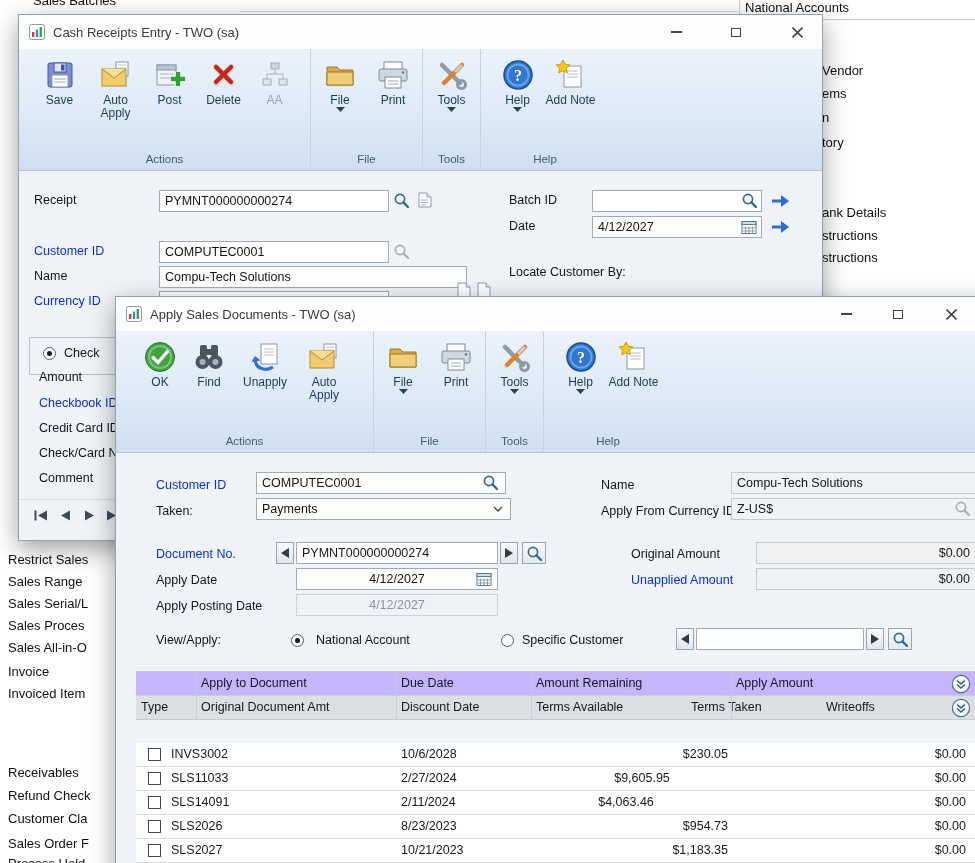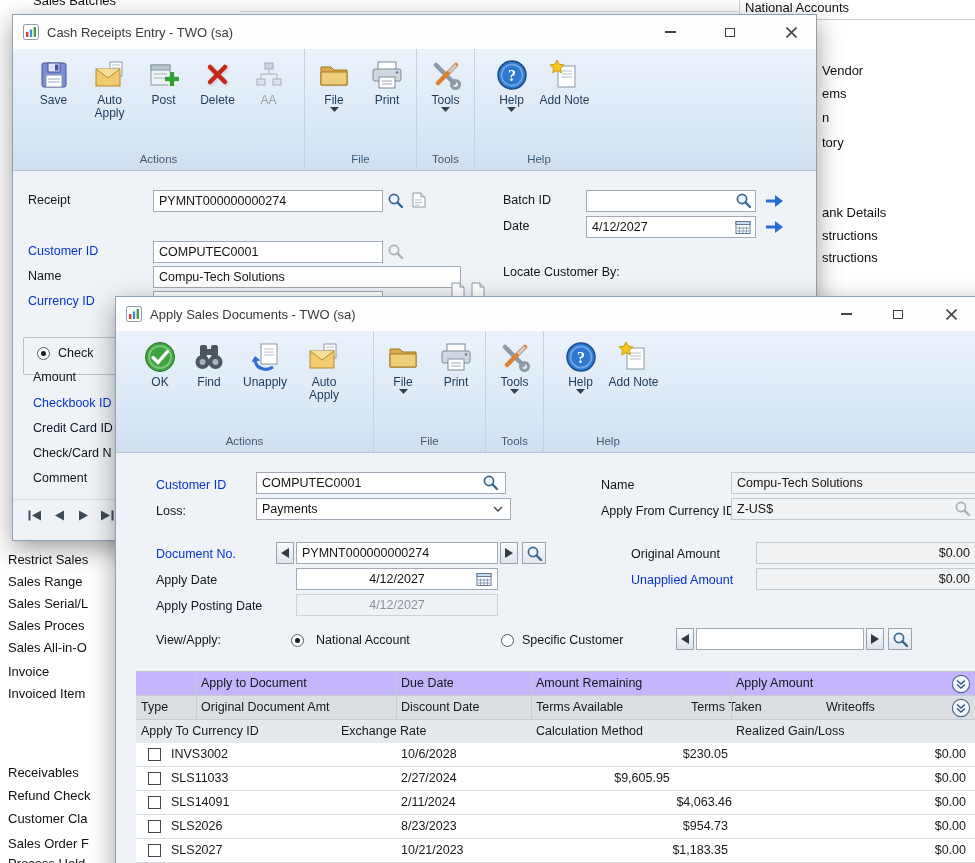--- a/index.html
+++ b/index.html
@@ -83,21 +83,21 @@
   <span class="bg-item" style="left:8px;top:664px">Invoice</span>
   <span class="bg-item" style="left:8px;top:686px">Invoiced Item</span>
 
 
   <span class="bg-item" style="left:8px;top:765px">Receivables</span>
   <span class="bg-item" style="left:8px;top:788px">Refund Check</span>
   <span class="bg-item" style="left:8px;top:811px">Customer Cla</span>
   <span class="bg-item" style="left:8px;top:836px">Sales Order F</span>
   <span class="bg-item" style="left:8px;top:856px">Process Hold</span>
 
-  <section class="window" style="left:12px;top:14px;width:805px;height:527px;z-index:10">
+  <section class="window" style="left:18px;top:14px;width:805px;height:527px;z-index:10">
     <div class="titlebar">
       <svg width="16" height="16" viewBox="0 0 16 16">
         <rect x="0.5" y="0.5" width="15" height="15" rx="2" fill="#fff" stroke="#8d99a5"></rect>
         <rect x="3" y="8" width="2.4" height="5" fill="#d2452e"></rect>
           <rect x="6.8" y="5.5" width="2.4" height="7.5" fill="#3f8edd"></rect>
           <rect x="10.6" y="3" width="2.4" height="10" fill="#46a046"></rect>
       </svg>
       <span class="ttl">Cash Receipts Entry - TWO (sa)</span>
       <div class="winbtn" style="left:632px;width:50px">
           <div style="width:11px;height:2px;background:#444"></div>
@@ -570,21 +570,21 @@
         <svg width="17" height="17" viewBox="0 0 17 17">
           <circle cx="7" cy="7" r="4.6" fill="#edf4fb" stroke="#38678f" stroke-width="1.7"></circle>
           <line x1="10.4" y1="10.4" x2="15" y2="15" stroke="#38678f" stroke-width="2.4" stroke-linecap="round"></line>
         </svg>
       </span>
     <span class="flabel" style="left:485px;top:181px">Name</span>
     <div class="fld ro" style="left:615px;top:175px;width:245px">
         <span>Compu-Tech Solutions</span>
       </div>
 
-    <span class="flabel" style="left:40px;top:207px">Loss:</span>
+    <span class="flabel" style="left:40px;top:207px">Taken:</span>
     <div class="fld" style="left:140px;top:201px;width:255px">
         <span>Payments</span>
       </div>
     <span class="icabs" style="left:377px;top:209px">
         <svg width="10" height="6" viewBox="0 0 10 6">
           <path d="M1 1l4 4 4-4" fill="none" stroke="#444" stroke-width="1.4"></path>
         </svg>
       </span>
     <span class="flabel" style="left:485px;top:207px">Apply From Currency ID</span>
     <div class="fld ro" style="left:615px;top:201px;width:245px">
@@ -676,26 +676,20 @@
         <span class="th-t" style="left:600px">Apply Amount</span>
       </div>
       <div class="thr thr2">
         <span class="th-t" style="left:5px">Type</span>
         <span class="th-t" style="left:65px">Original Document Amt</span>
         <span class="th-t" style="left:265px">Discount Date</span>
         <span class="th-t" style="left:400px">Terms Available</span>
         <span class="th-t link" style="left:555px">Terms Taken</span>
         <span class="th-t link" style="left:690px">Writeoffs</span>
       </div>
-      <div class="thr thr3">
-        <span class="th-t" style="left:5px">Apply To Currency ID</span>
-        <span class="th-t" style="left:205px">Exchange Rate</span>
-        <span class="th-t" style="left:400px">Calculation Method</span>
-        <span class="th-t" style="left:600px">Realized Gain/Loss</span>
-      </div>
       <div class="thv" style="left:60px"></div>
       <div class="thv" style="left:260px"></div>
       <div class="thv" style="left:395px"></div>
       <div class="thv" style="left:595px"></div>
     </div>
     <span class="chevbtn" style="left:835px;top:377px">
         <svg width="20" height="20" viewBox="0 0 20 20">
           <circle cx="10" cy="10" r="8.6" fill="#f6f9fc" stroke="#4f6d8c" stroke-width="1.2"></circle>
           <path d="M6 6.5l4 3.5 4-3.5" fill="none" stroke="#2e5a86" stroke-width="1.5"></path>
           <path d="M6 10.5l4 3.5 4-3.5" fill="none" stroke="#2e5a86" stroke-width="1.5"></path>
@@ -723,21 +717,21 @@
         <span class="checkbox" style="left:12px;top:5px"></span>
         <span class="tcell" style="left:35px">SLS11033</span>
         <span class="tcell" style="left:265px">2/27/2024</span>
         <span class="tcell" style="left:420px;width:172px;text-align:center">$9,605.95</span>
         <span class="tcell" style="left:640px;width:190px;text-align:right">$0.00</span>
       </div>
       <div class="trow">
         <span class="checkbox" style="left:12px;top:5px"></span>
         <span class="tcell" style="left:35px">SLS14091</span>
         <span class="tcell" style="left:265px">2/11/2024</span>
-        <span class="tcell" style="left:424px;width:172px;text-align:right">$4,063.46</span>
+        <span class="tcell" style="left:404px;width:172px;text-align:center">$4,063.46</span>
         <span class="tcell" style="left:640px;width:190px;text-align:right">$0.00</span>
       </div>
       <div class="trow">
         <span class="checkbox" style="left:12px;top:5px"></span>
         <span class="tcell" style="left:35px">SLS2026</span>
         <span class="tcell" style="left:265px">8/23/2023</span>
         <span class="tcell" style="left:420px;width:172px;text-align:right">$954.73</span>
         <span class="tcell" style="left:640px;width:190px;text-align:right">$0.00</span>
       </div>
       <div class="trow">

